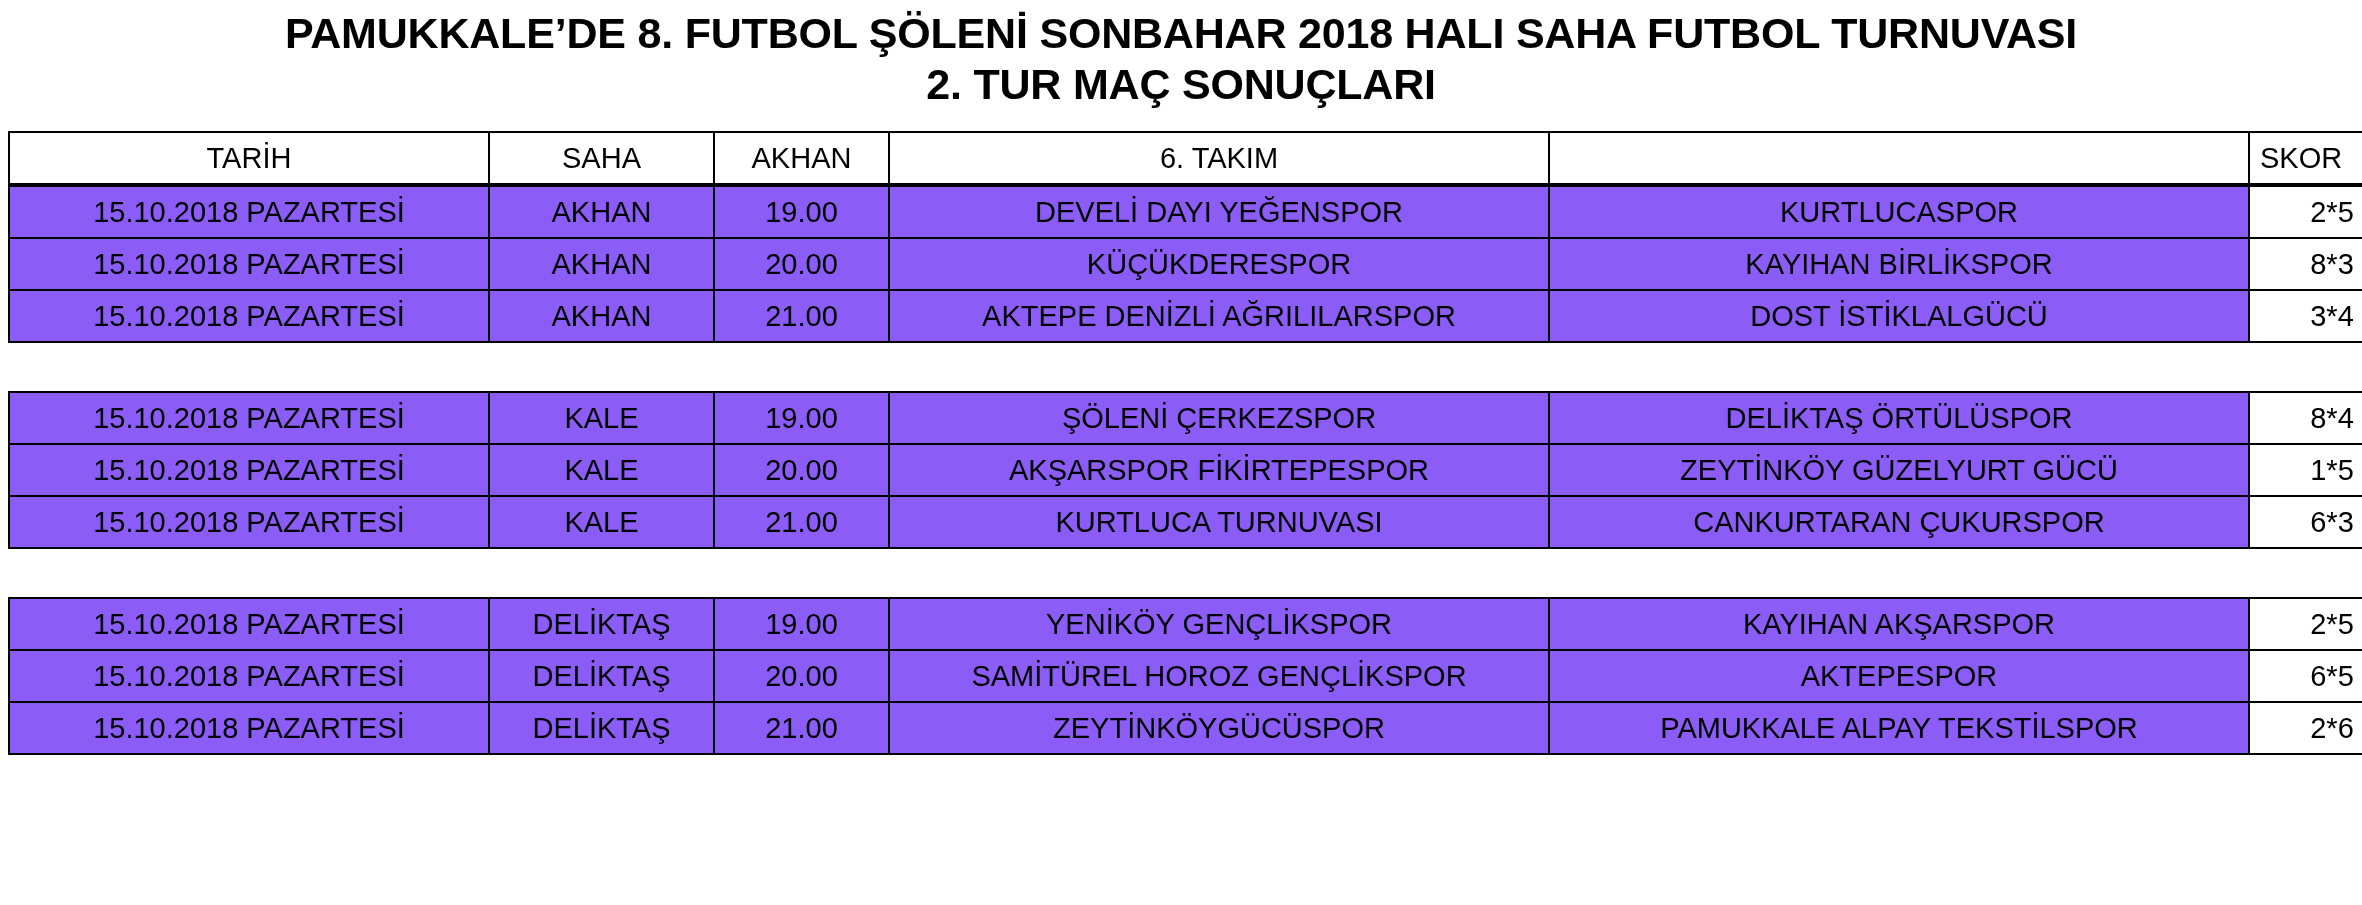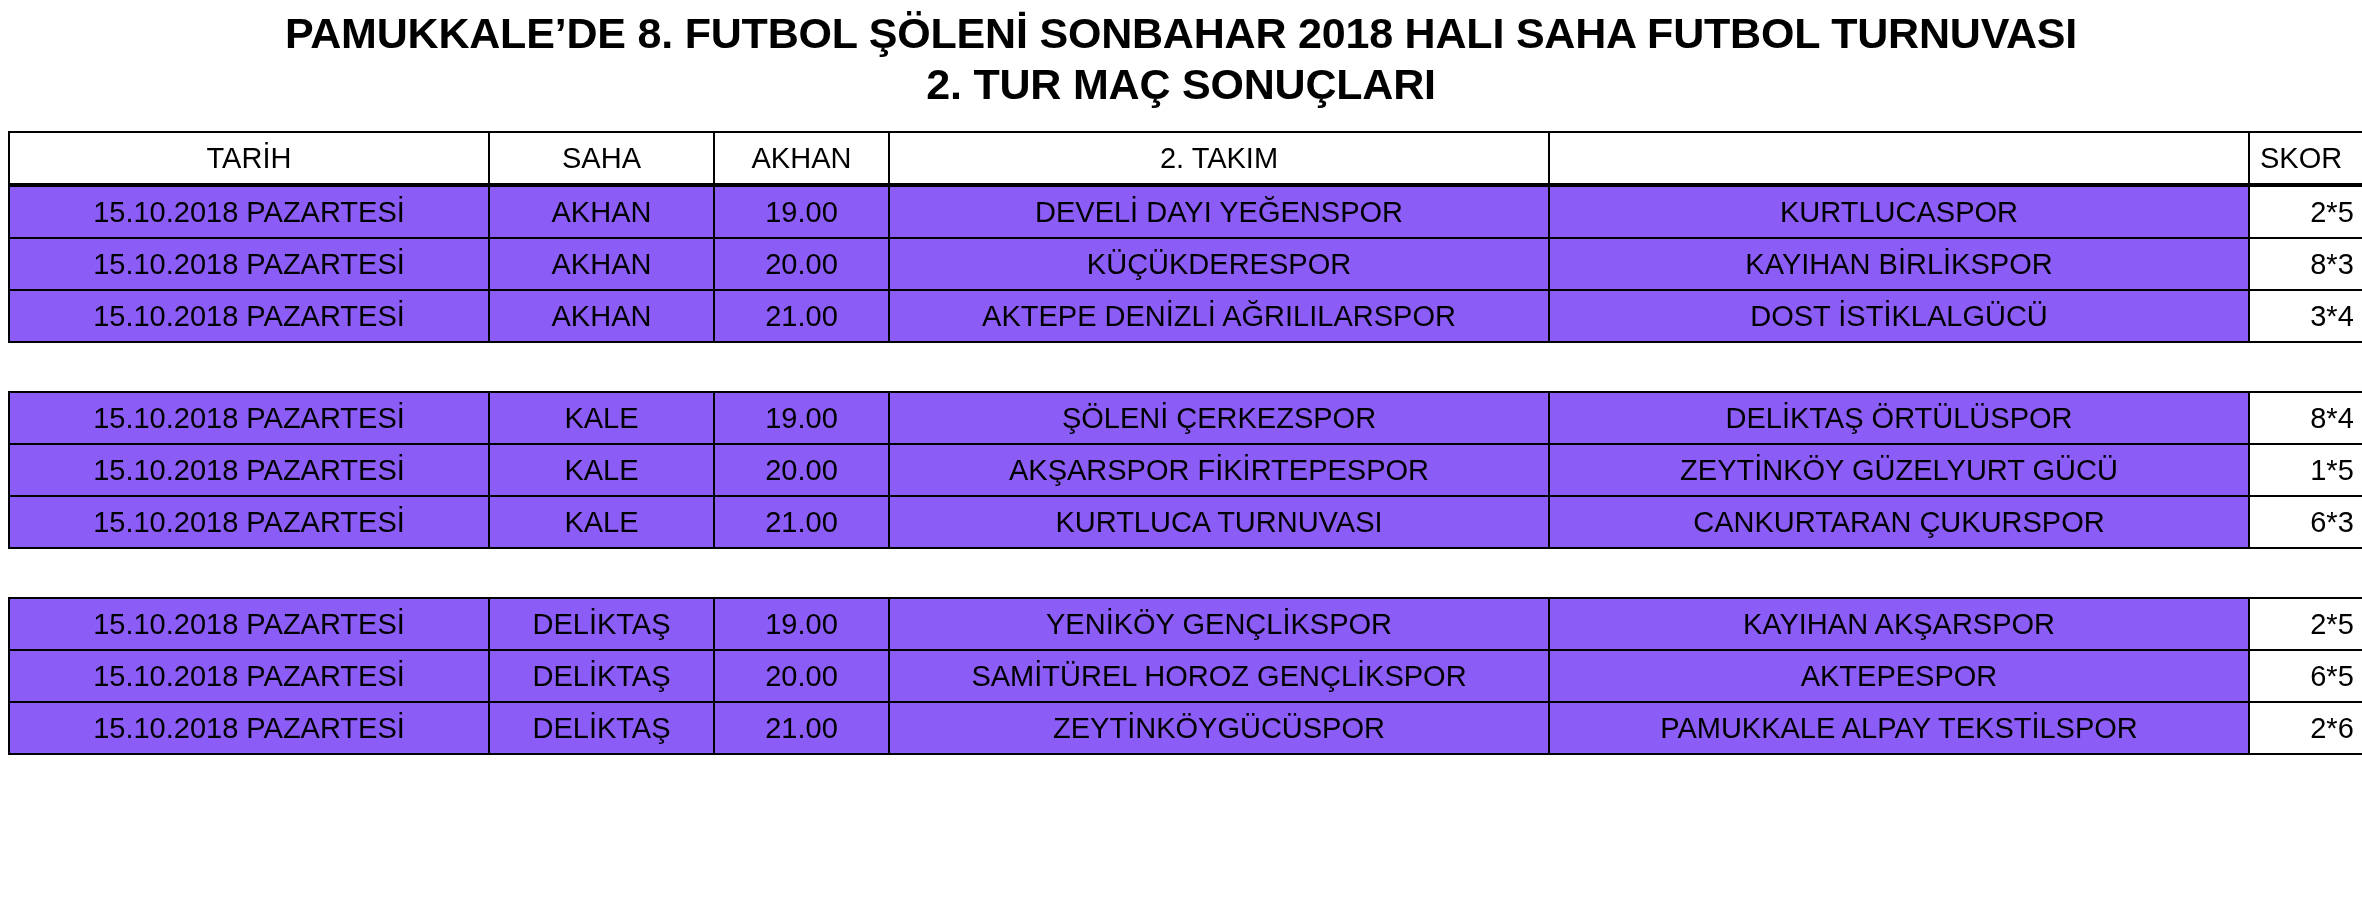--- a/index.html
+++ b/index.html
@@ -84,21 +84,21 @@
   </div>
 
   <div class="tables-wrap">
 
     <table class="sched">
       <tbody>
         <tr class="hdr">
           <td class="c-date white">TARİH</td>
           <td class="c-field white">SAHA</td>
           <td class="c-time white">AKHAN</td>
-          <td class="c-team1 white">2. TAKIM</td>
+          <td class="c-team1 white">6. TAKIM</td>
           <td class="c-team2 white"></td>
           <td class="c-score white" style="text-align:left; padding-left:10px;">SKOR</td>
         </tr>
       </tbody>
     </table>
 
     <table class="sched">
       <tbody>
         <tr>
           <td class="c-date shade">15.10.2018 PAZARTESİ</td>

